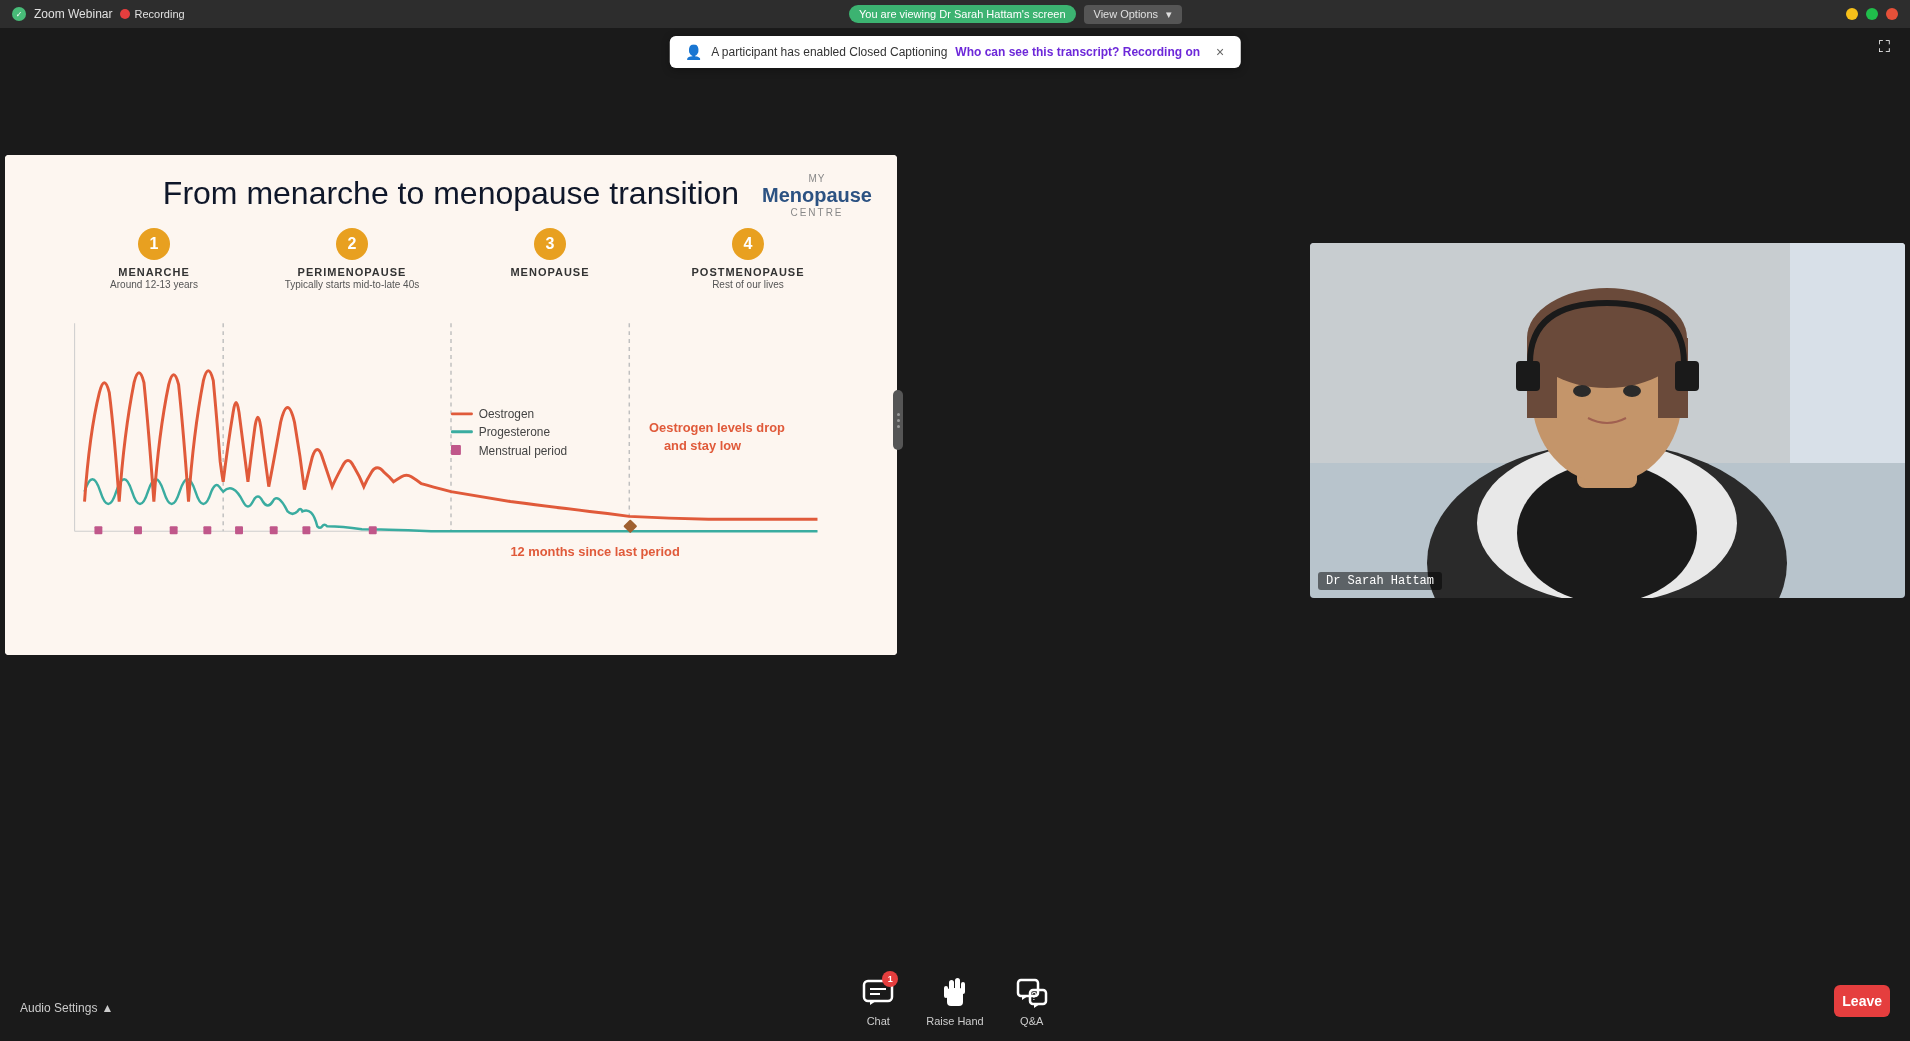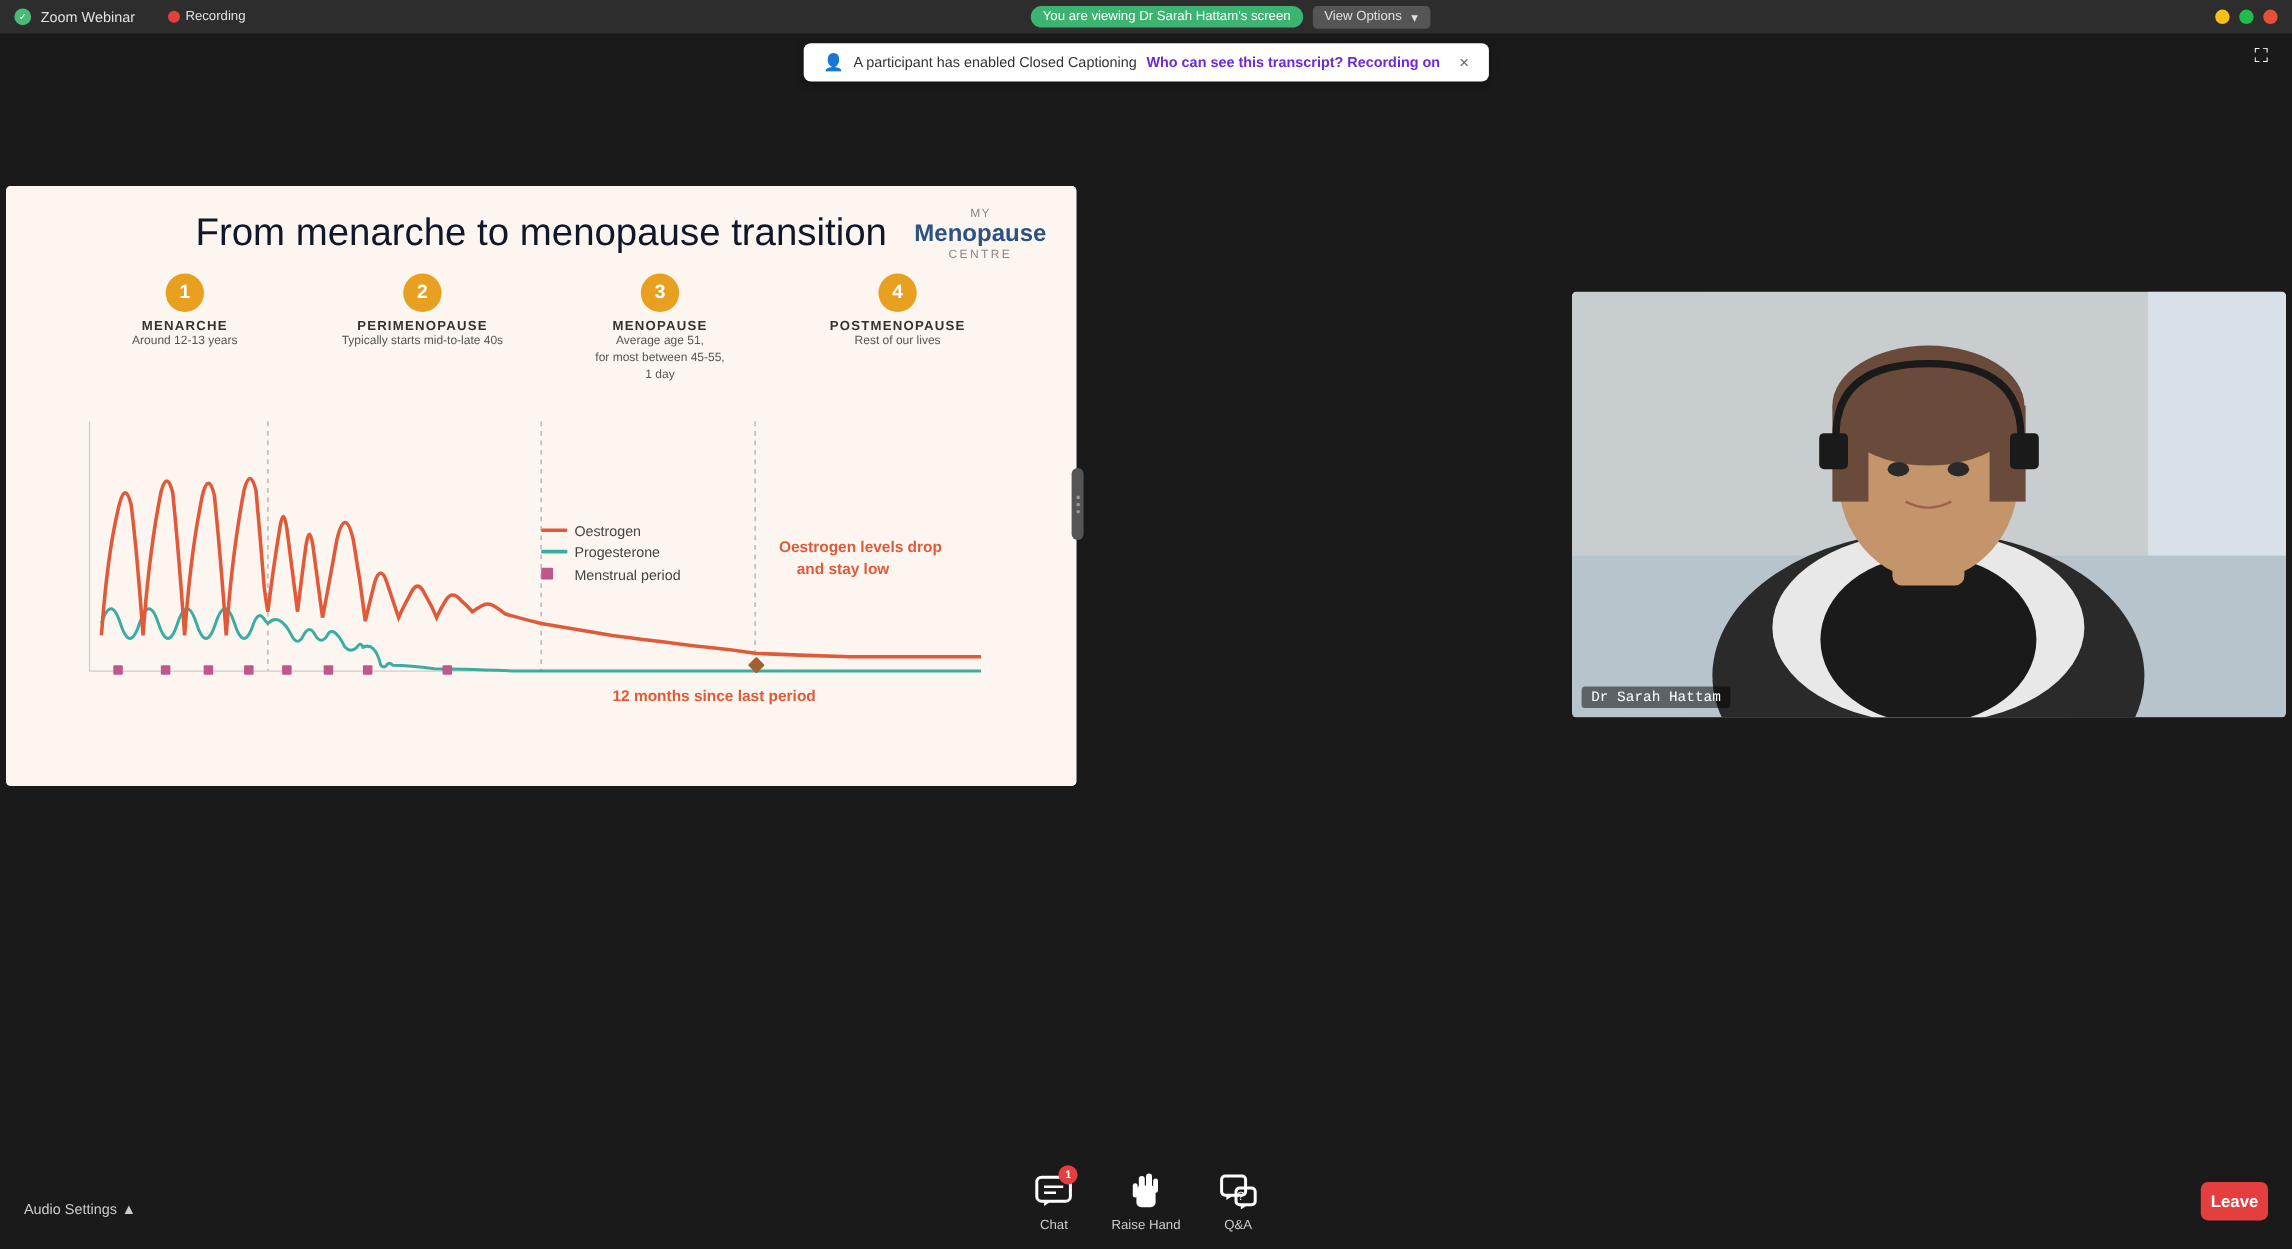--- a/index.html
+++ b/index.html
@@ -30,21 +30,20 @@
       gap: 8px;
     }
     .title-text {
       color: #e0e0e0;
       font-size: 12px;
     }
     .recording-badge {
       display: flex;
       align-items: center;
       gap: 4px;
-      margin-left: 20px;
     }
     .rec-dot {
       width: 10px; height: 10px;
       background: #e53e3e;
       border-radius: 50%;
     }
     .rec-text {
       color: #e0e0e0;
       font-size: 11px;
     }
@@ -424,21 +423,20 @@
         <div class="stage-desc">Around 12-13 years</div>
       </div>
       <div class="stage">
         <div class="stage-circle">2</div>
         <div class="stage-name">PERIMENOPAUSE</div>
         <div class="stage-desc">Typically starts mid-to-late 40s</div>
       </div>
       <div class="stage">
         <div class="stage-circle">3</div>
         <div class="stage-name">MENOPAUSE</div>
-        <div class="stage-desc">Average age 51,<br>for most between 45-55,<br>1 day</div>
       </div>
       <div class="stage">
         <div class="stage-circle">4</div>
         <div class="stage-name">POSTMENOPAUSE</div>
         <div class="stage-desc">Rest of our lives</div>
       </div>
     </div>
 
     <div class="chart-area">
       <svg class="chart-svg" viewBox="0 0 840 280" xmlns="http://www.w3.org/2000/svg">

